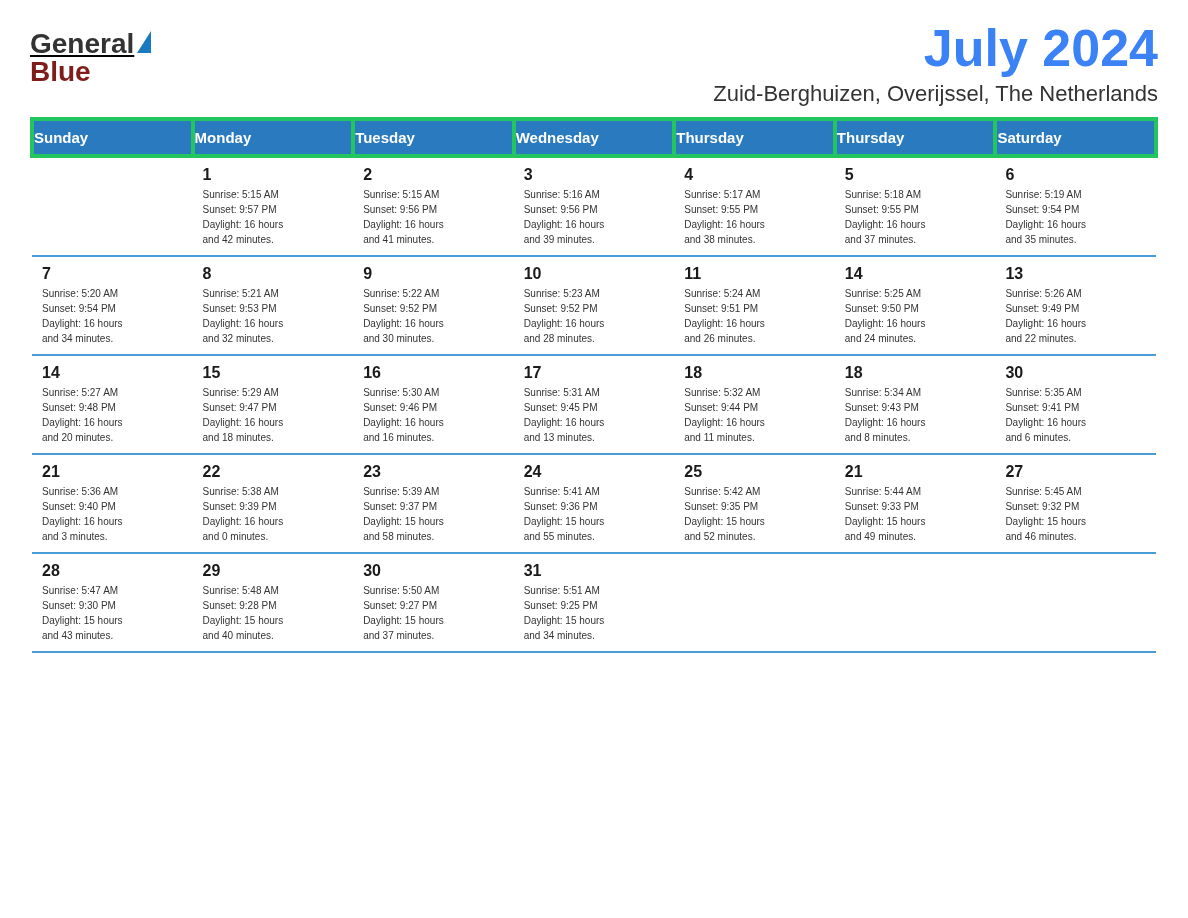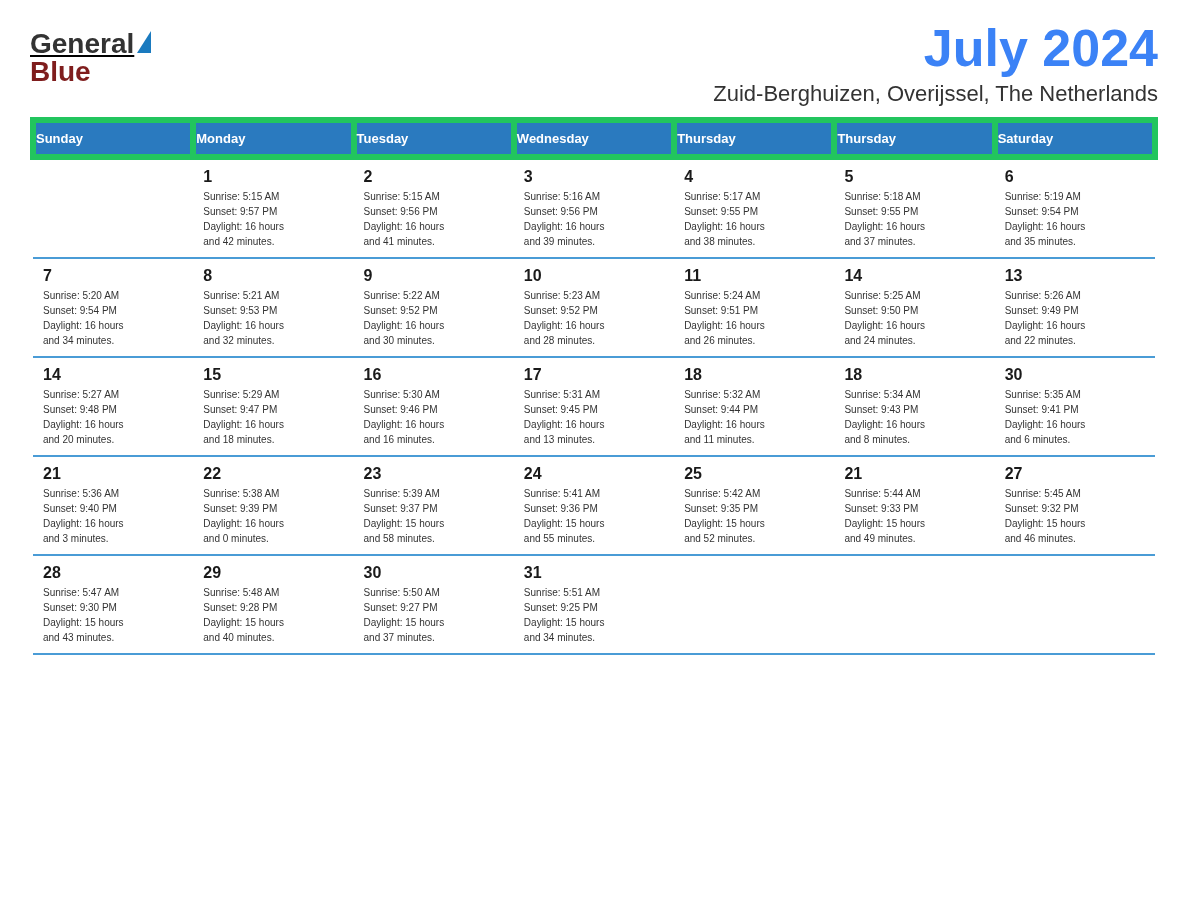--- a/index.html
+++ b/index.html
@@ -68,25 +68,25 @@
     .calendar {
       width: 100%;
       border-collapse: collapse;
       margin-top: 10px;
     }
     .calendar thead tr {
       background-color: #2a7abf;
     }
     .calendar thead th {
       color: #ffffff;
-      font-size: 13px;
+      font-size: 15px;
       font-weight: bold;
       padding: 8px 0;
       text-align: left;
-      border: 6px solid #22c55e;
+      border: 4px solid #22c55e;
     }
     .calendar tbody tr {
       border-bottom: 2px solid #4a9cd6;
     }
     .calendar tbody td {
       vertical-align: top;
       padding: 8px 10px;
       font-size: 12.5px;
       color: #333;
       border: none;

